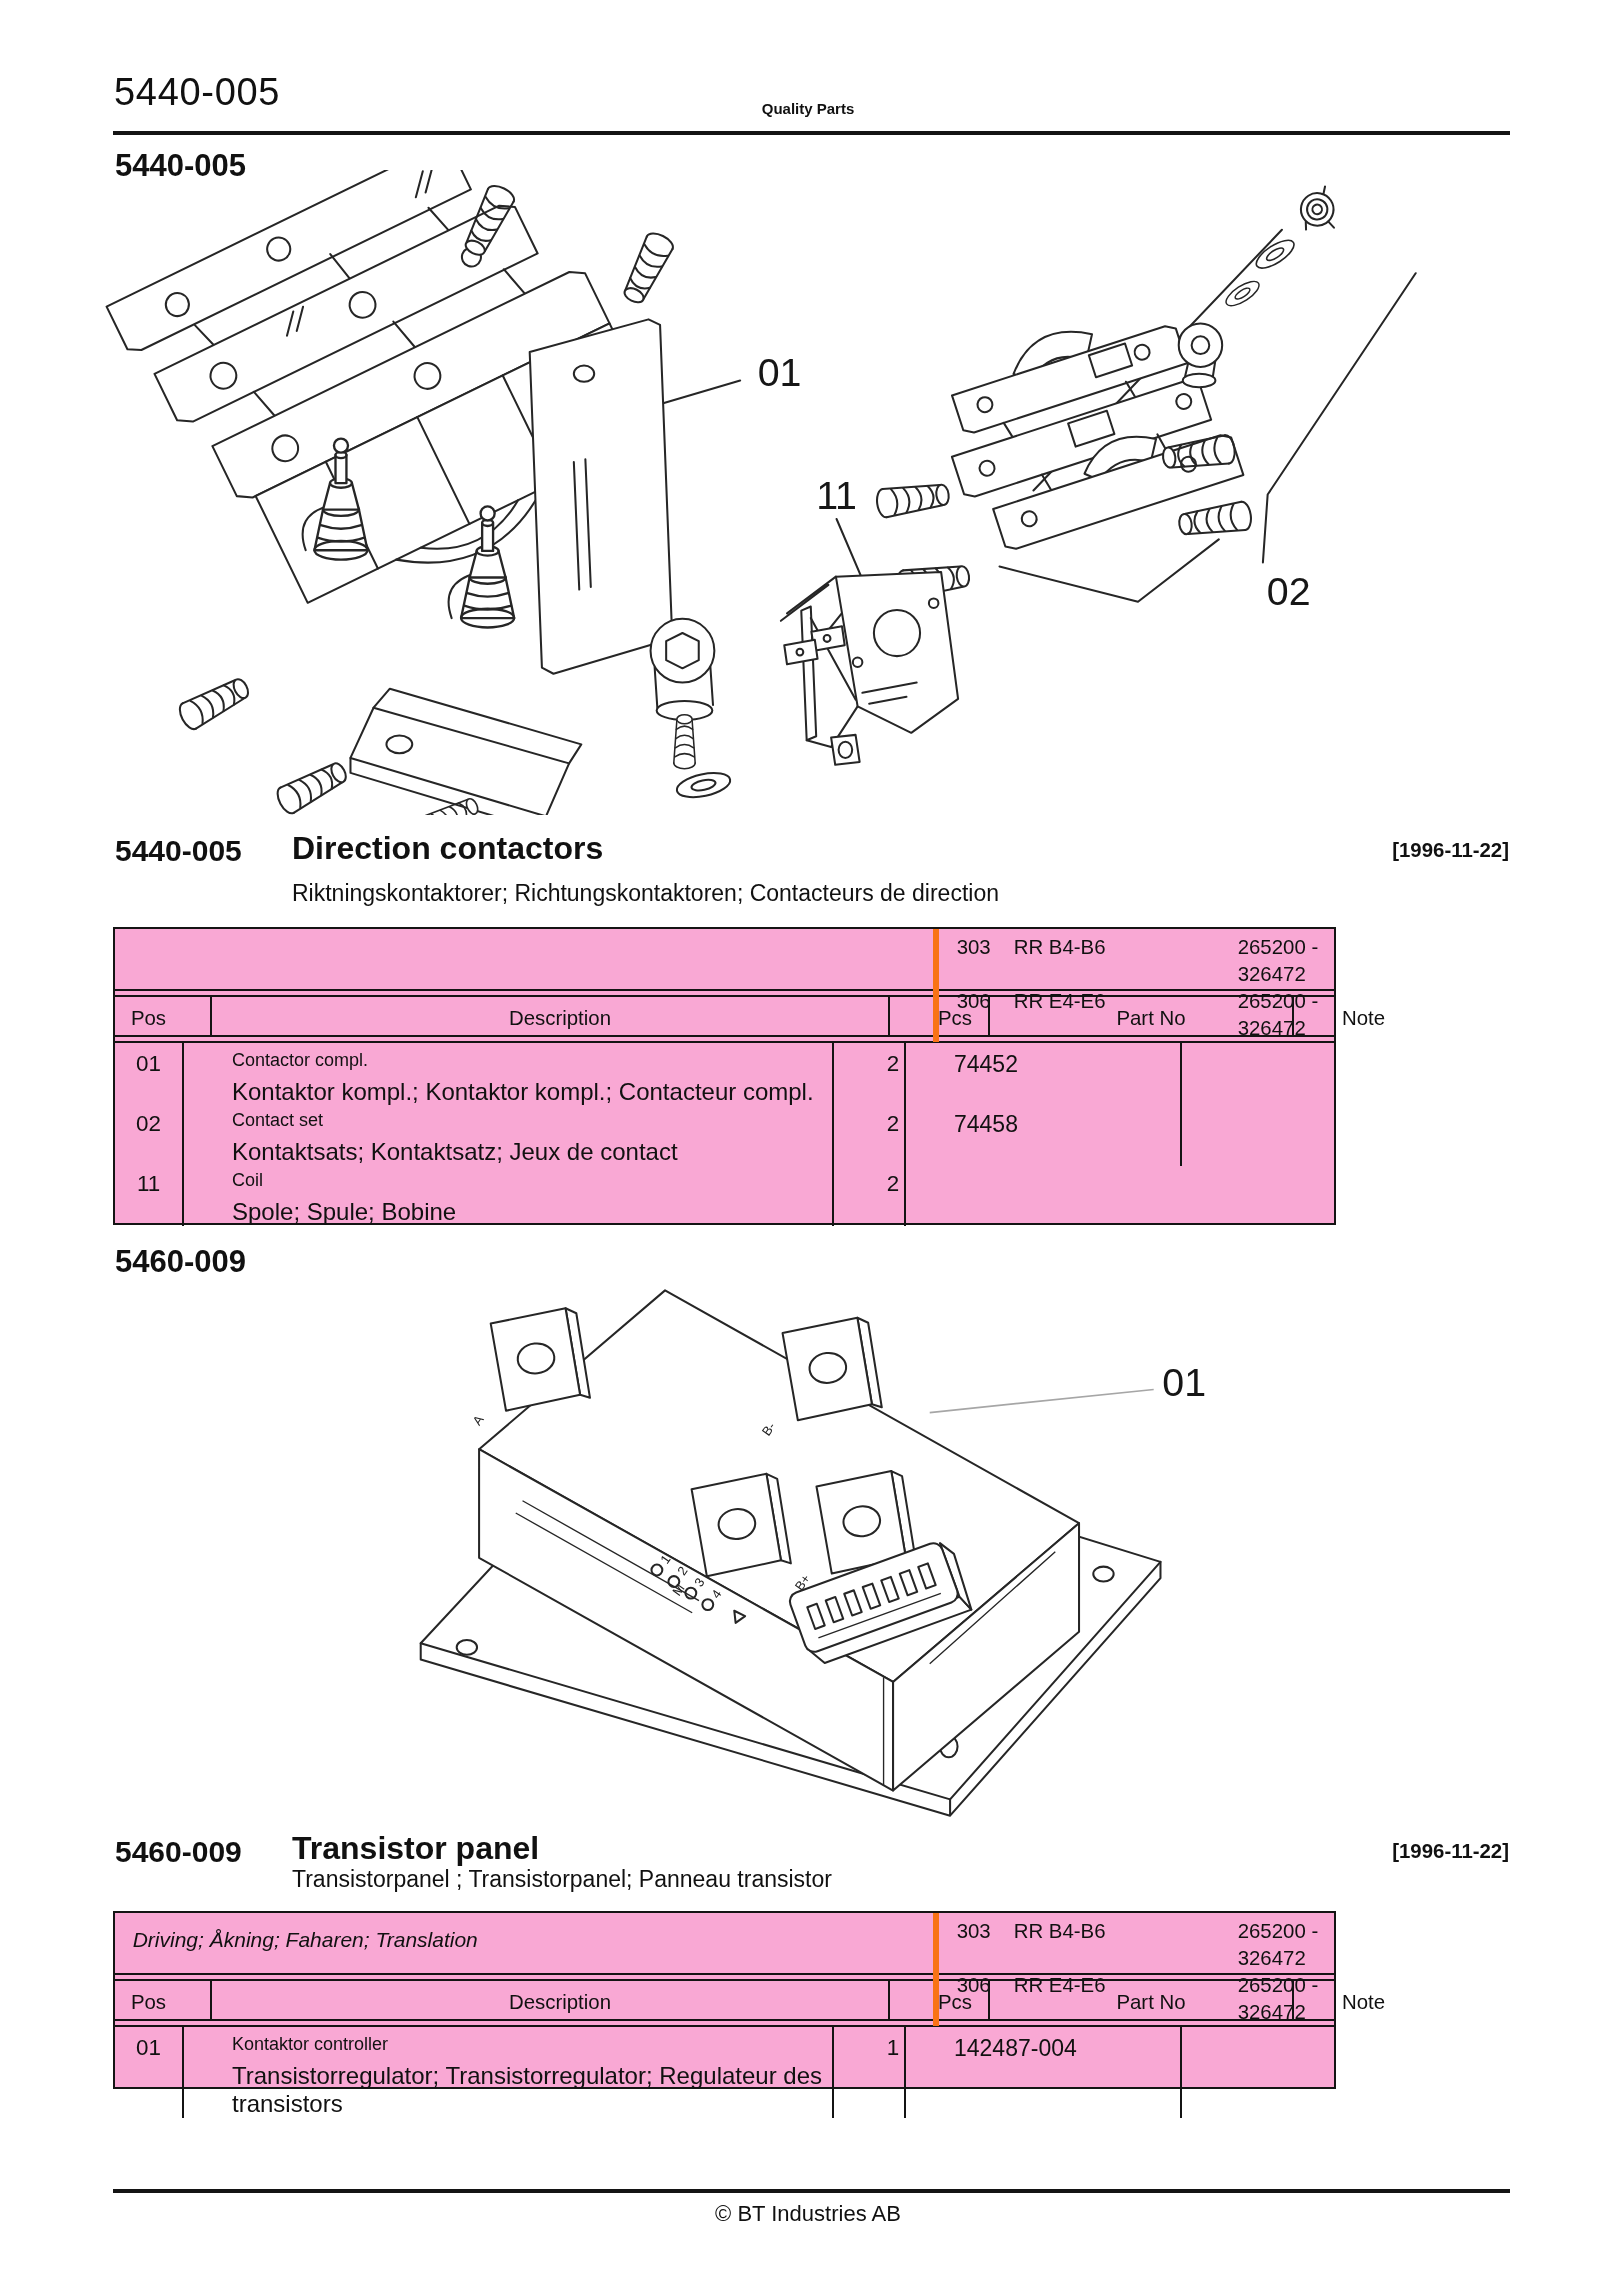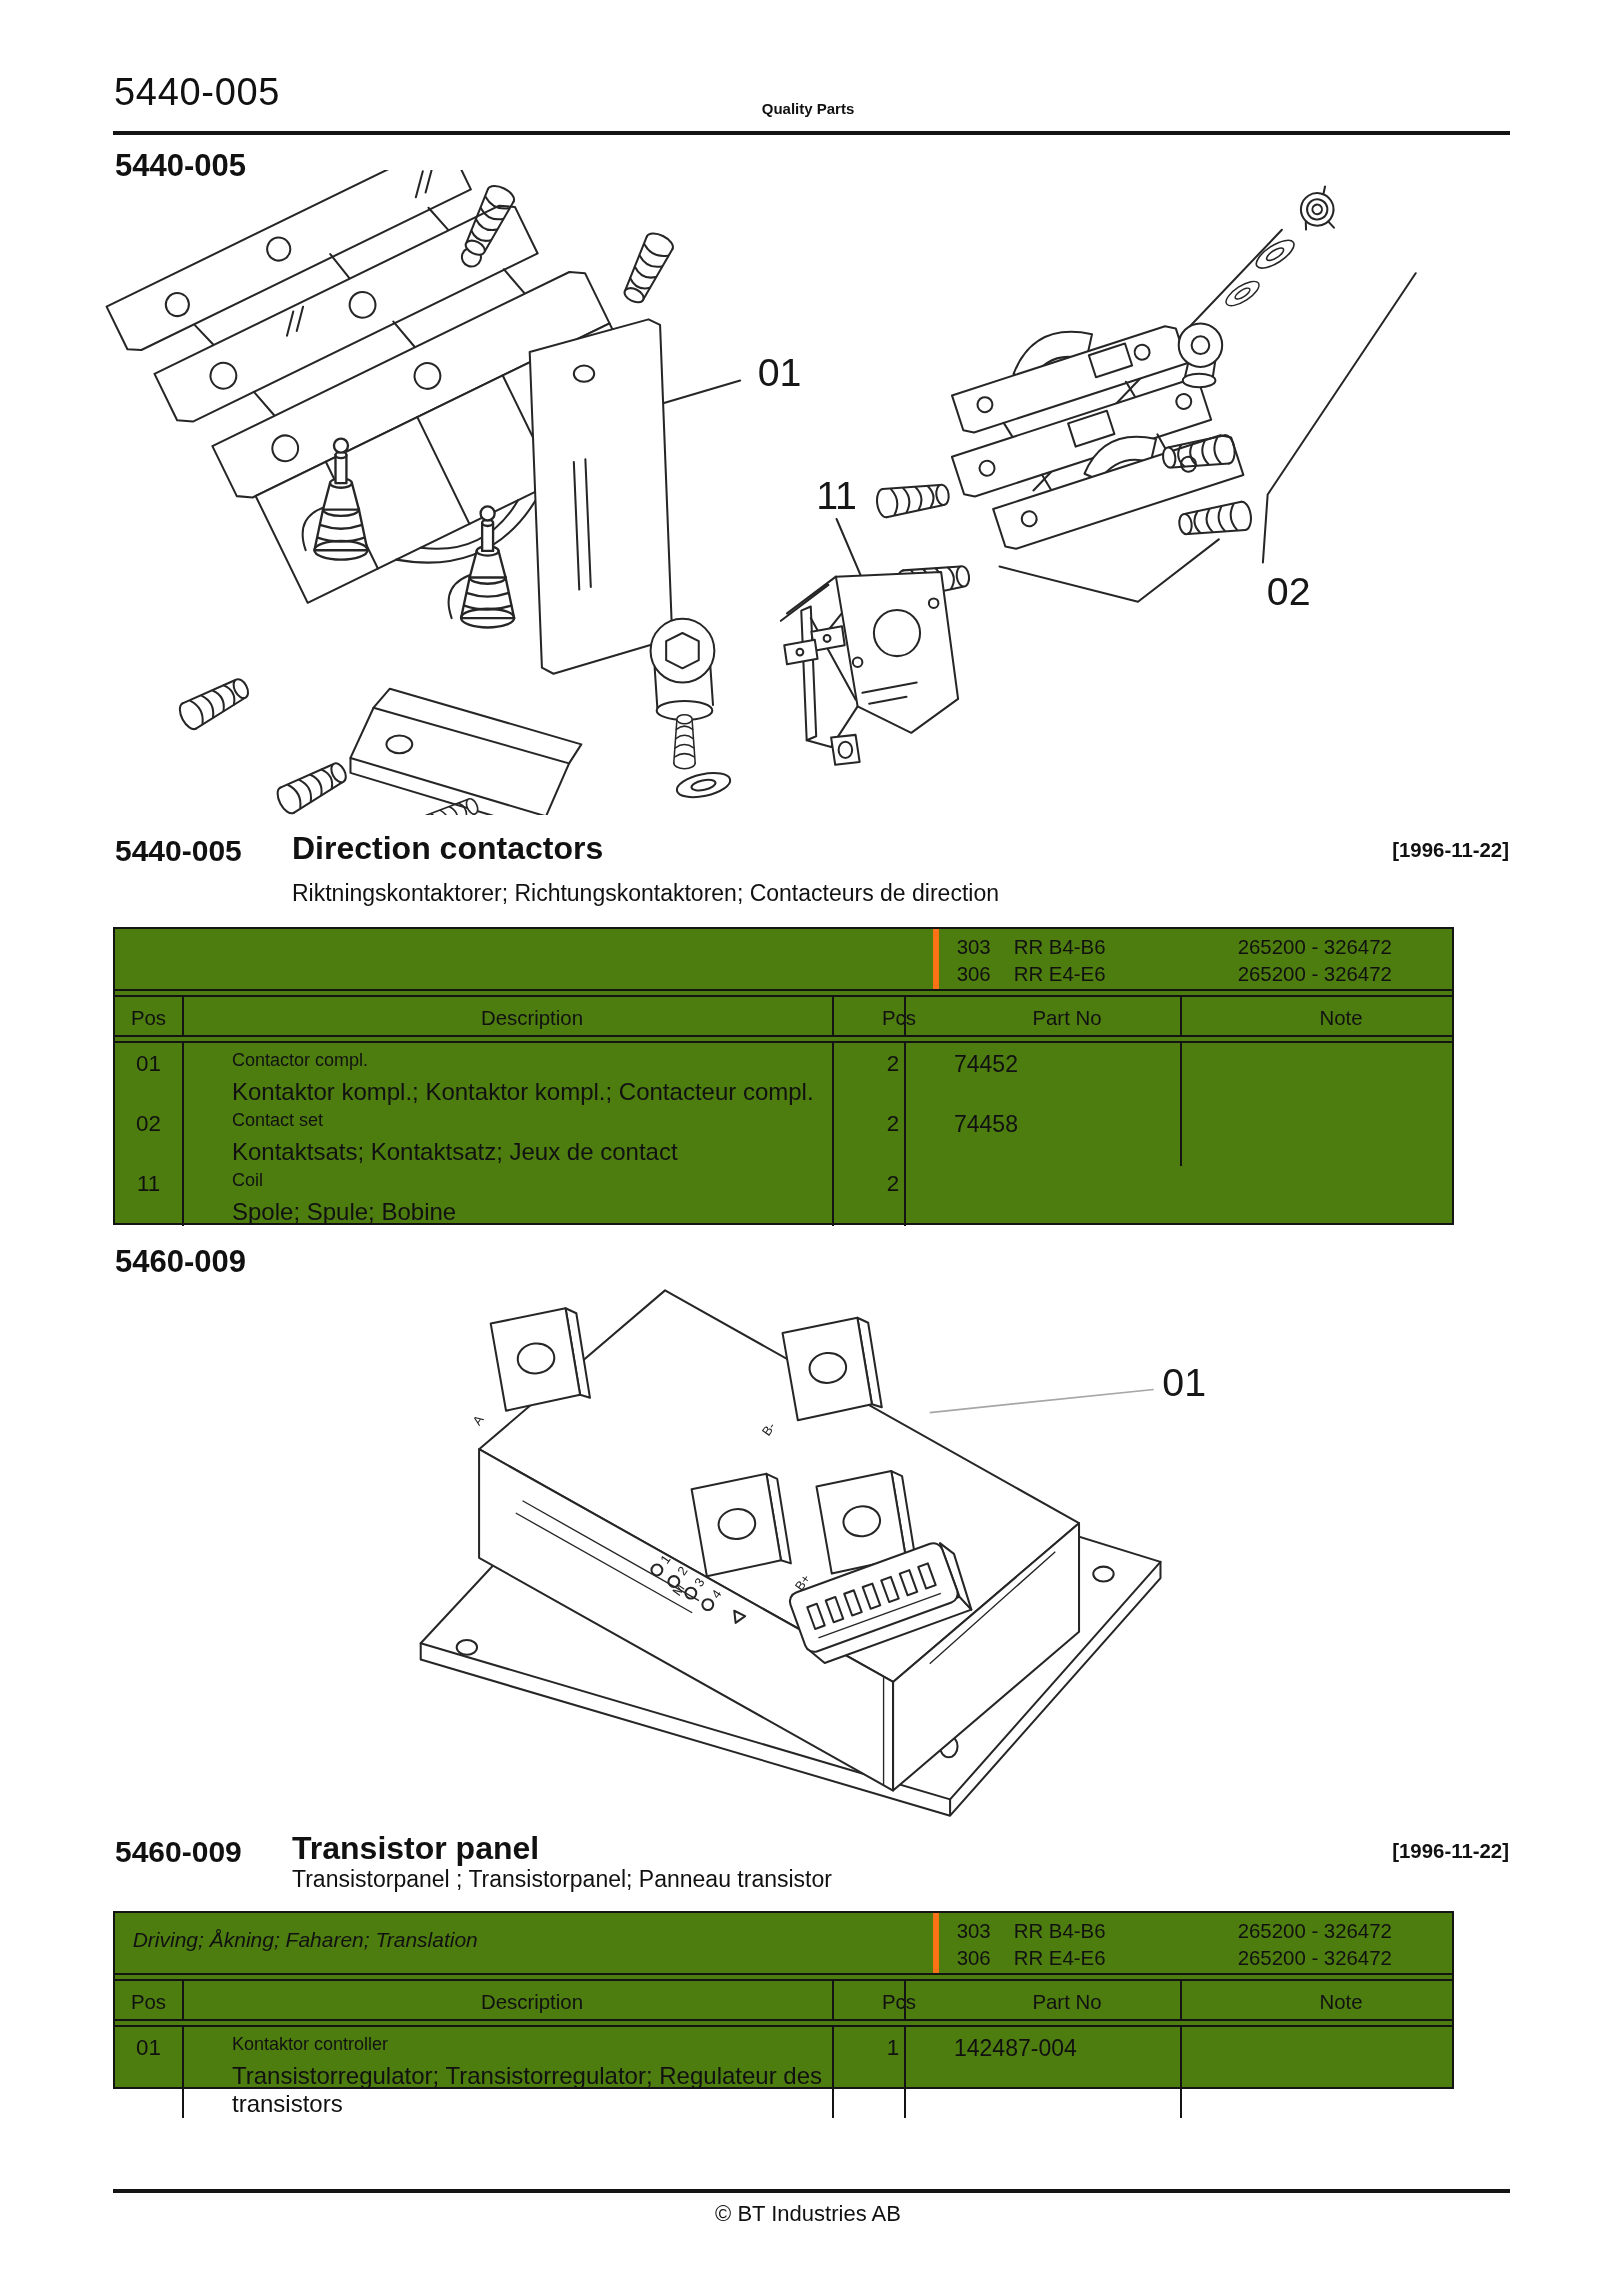--- a/index.html
+++ b/index.html
@@ -12,30 +12,30 @@
   .doc-num-top{left:114px;top:71px;font-size:38px;font-weight:400;letter-spacing:0.7px;}
   .quality{left:0;right:0;top:100px;text-align:center;font-size:15px;font-weight:bold;}
   .fig-code{font-size:31px;font-weight:bold;}
   .sec-code{font-size:30px;font-weight:bold;left:115px;}
   .sec-title{font-size:32px;font-weight:bold;left:292px;}
   .sec-date{font-size:20.4px;font-weight:bold;right:107px;}
   .sec-sub{font-size:23px;left:292px;}
   .footer-text{left:0;right:0;text-align:center;font-size:22px;}
 
   
-  .ptable{position:absolute;left:113px;width:1341px;border:2.7px solid #141414;background:#4d7c0f;box-sizing:border-box;}
+  .ptable{position:absolute;left:113px;width:1223px;border:2.7px solid #141414;background:#f9a8d4;box-sizing:border-box;}
   .pre{display:grid;grid-template-columns:824px 1fr;height:60px;}
   .pre-left{border-right:6px solid #f97316;padding:15px 0 0 17.7px;font-size:21px;font-style:italic;}
   .pre-right{padding:5.4px 0 0 17.7px;}
   .model-row{display:grid;grid-template-columns:57px 224px auto;font-size:20.4px;line-height:27px;}
   .dbl{height:8.1px;border-top:2.7px solid #141414;border-bottom:2px solid #141414;box-sizing:border-box;}
   .grid5{display:grid;grid-template-columns:67px 650px 72px 276px 1fr;}
   .grid5 > div{box-sizing:border-box;}
   .grid5 > div + div{border-left:2px solid #141414;padding-left:48px;}
-  .hrow{height:38px;}
+  .hrow{height:38px;gap:28px;}
   .hrow > div{text-align:center;font-size:20.4px;padding-top:9.5px;}
   .brow{height:60px;}
   .bpos{text-align:center;font-size:22.4px;padding-top:8.1px;}
   .bdesc{padding:6.8px 0 0 15px;}
   .bdesc .main{font-size:18px;}
   .bdesc .alt{font-size:24px;margin-top:6.8px;}
   .bpcs{text-align:center;font-size:22.4px;padding-top:8.1px;}
   .bpart{font-size:23px;padding:8.1px 0 0 16.3px;}
   .bnote{font-size:20.4px;}
 

